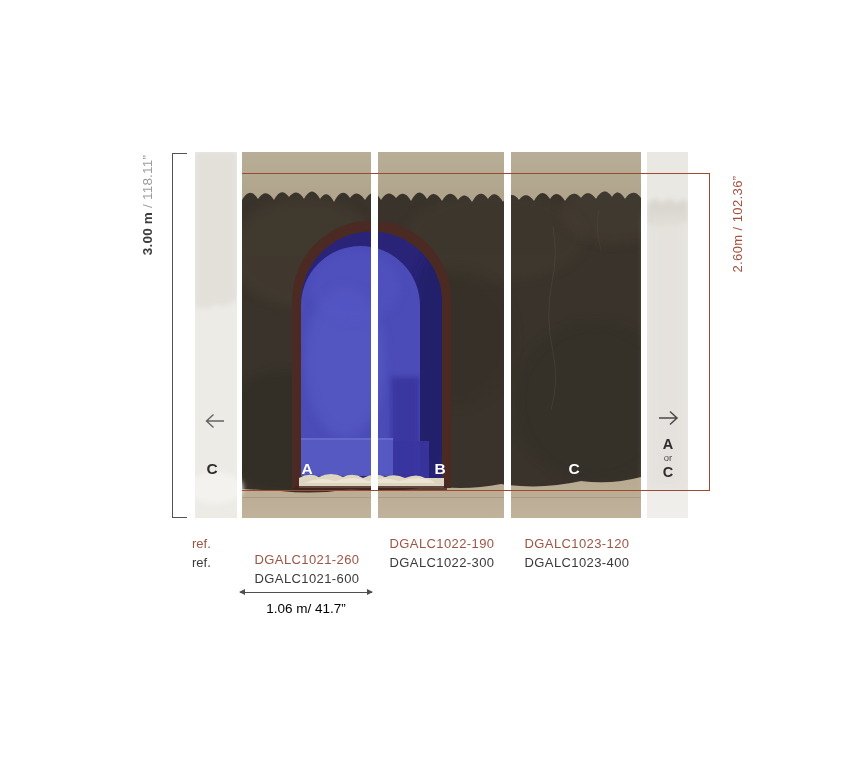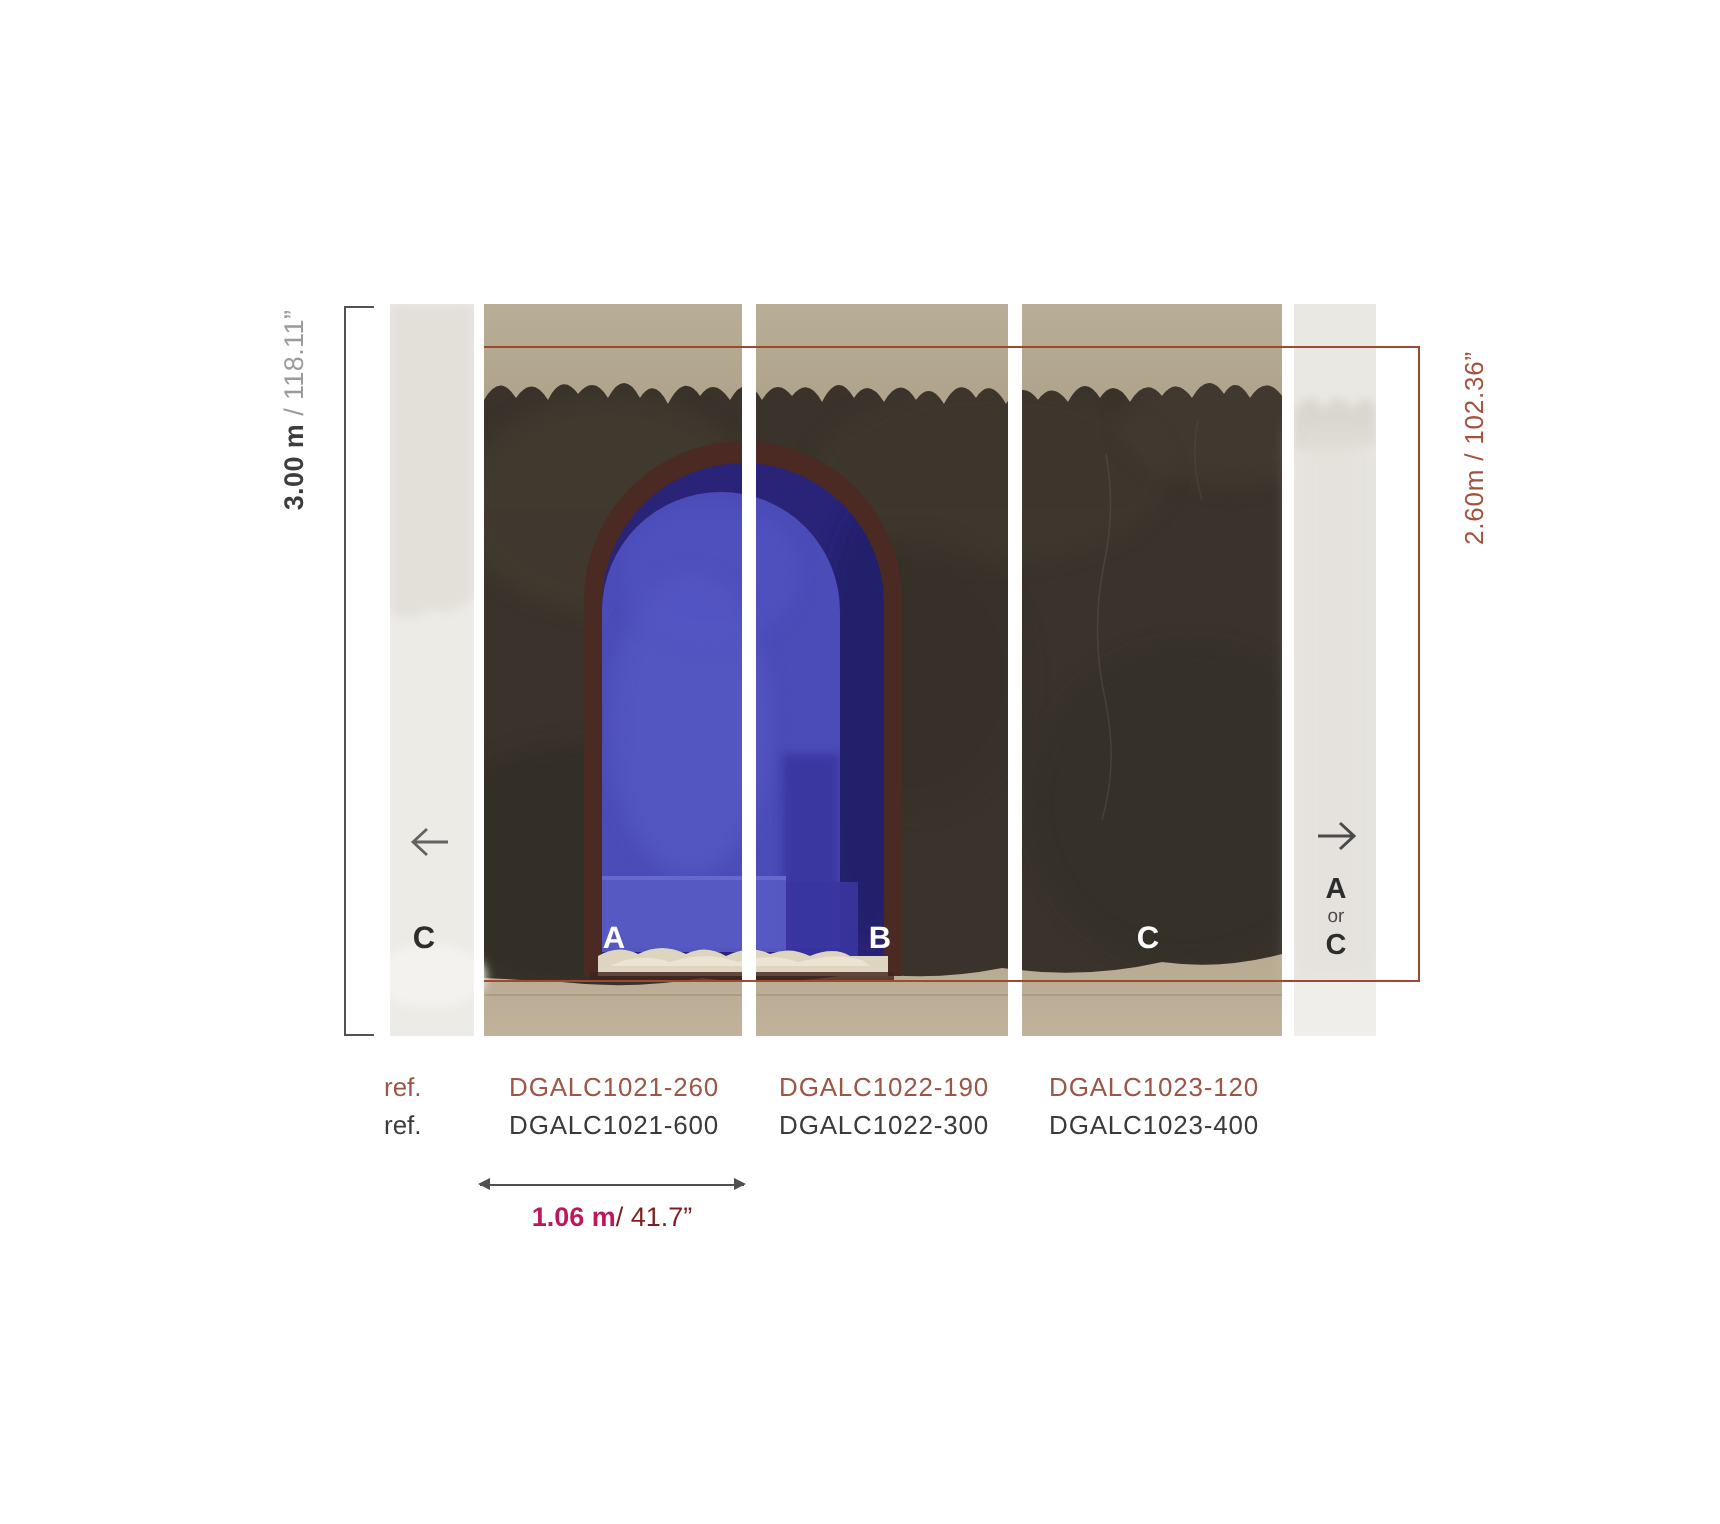--- a/index.html
+++ b/index.html
@@ -27,36 +27,36 @@
   .vlabel-left .imperial { color:#9b9b9b; margin-left:4px; }
   .vlabel-right { left:737px; top:224px; font-size:13px; letter-spacing:.4px;
                   color:#a4523c; }
 
   .ref-label { position:absolute; width:44px; text-align:left; font-size:13px;
                line-height:14px; }
   .ref-code  { position:absolute; width:142px; text-align:center; font-size:13px;
                line-height:14px; font-weight:500; letter-spacing:.4px; }
   .row-260 { top:537px; color:#9d5546; }
   .row-300 { top:556px; color:#3a3a3a; }
-  .rc1 { left:236px; } .rc2 { left:371px; } .rc3 { left:506px; }
+  .rc1 { left:236px;margin-top:16px; } .rc2 { left:371px; } .rc3 { left:506px; }
   .ref-l { left:192px; }
 
   
   .harrow { position:absolute; left:240px; top:592px; width:132px; height:0;
             border-top:1px solid #4f4f4f; }
   .harrow::before, .harrow::after { content:''; position:absolute; top:-4px;
             width:0; height:0; border-top:3.5px solid transparent;
             border-bottom:3.5px solid transparent; }
   .harrow::before { left:-1px; border-right:6px solid #4f4f4f; }
   .harrow::after  { right:-1px; border-left:6px solid #4f4f4f; }
 
   .hlabel { position:absolute; left:221px; top:601px; width:170px; text-align:center;
             font-size:13.5px; }
-  .hlabel .metric { font-weight:700; color:#be185d; }
-  .hlabel .imperial { color:#7f1d1d; margin-left:0; }
+  .hlabel .metric { font-weight:400; color:#000000; }
+  .hlabel .imperial { color:#000000; margin-left:0; }
 
   svg text { font-family:"Liberation Sans", sans-serif; }
 </style>
 </head>
 <body>
 
 <div class="stage">
 
   <svg class="mural-svg" width="493" height="366" viewBox="0 0 493 366">
     <defs>

